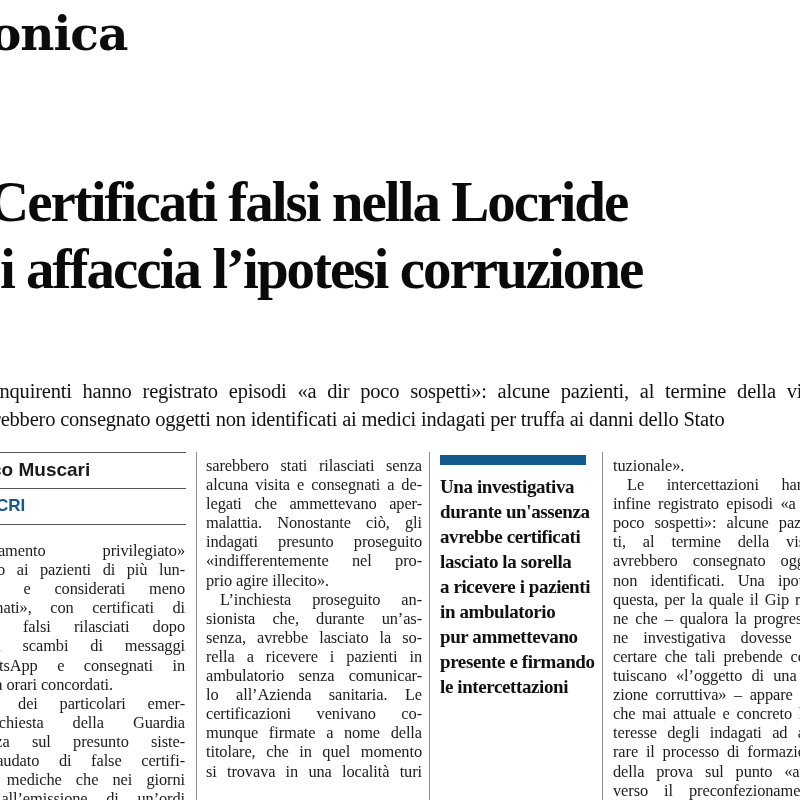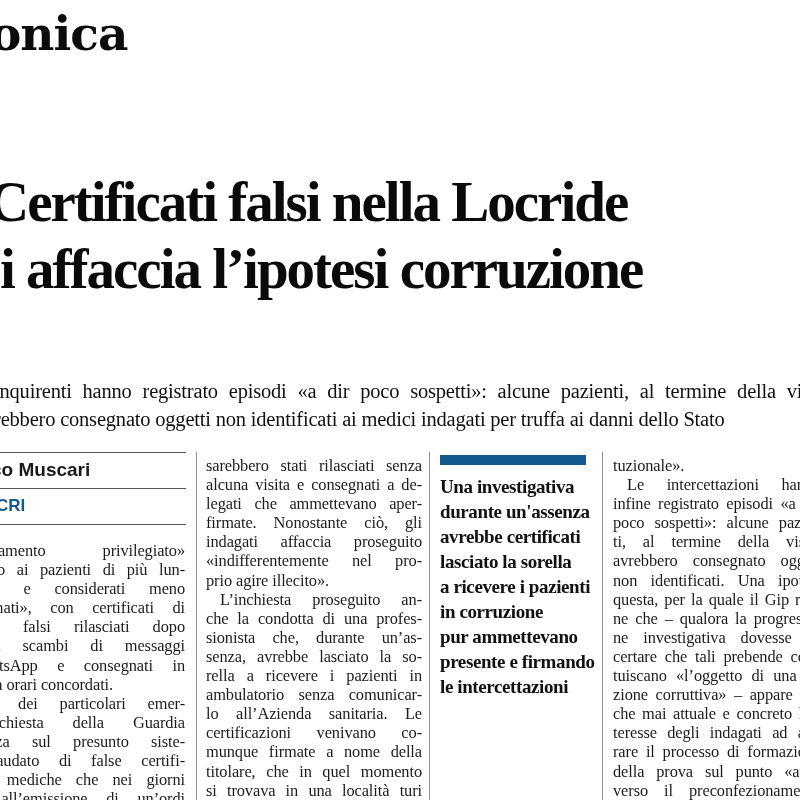--- a/index.html
+++ b/index.html
@@ -102,26 +102,25 @@
     <div class="bl just">ll’inchiesta della Guardia</div>
     <div class="bl just">nanza sul presunto siste-</div>
     <div class="bl just">collaudato di false certifi-</div>
     <div class="bl just">oni mediche che nei giorni</div>
     <div class="bl just">si all’emissione di un’ordi</div>
   </div>
 <div class="bodycol col2" id="col2">
     <div class="bl just">sarebbero stati rilasciati senza</div>
     <div class="bl just">alcuna visita e consegnati a de-</div>
     <div class="bl just">legati che ammettevano aper-</div>
-    <div class="bl just">firmate. Nonostante ciò, gli</div>
-    <div class="bl just">indagati affaccia proseguito</div>
+    <div class="bl just">malattia. Nonostante ciò, gli</div>
+    <div class="bl just">indagati presunto proseguito</div>
     <div class="bl just">«indifferentemente nel pro-</div>
     <div class="bl">prio agire illecito».</div>
     <div class="bl just ind">L’inchiesta proseguito an-</div>
-    <div class="bl just">che la condotta di una profes-</div>
     <div class="bl just">sionista che, durante un’as-</div>
     <div class="bl just">senza, avrebbe lasciato la so-</div>
     <div class="bl just">rella a ricevere i pazienti in</div>
     <div class="bl just">ambulatorio senza comunicar-</div>
     <div class="bl just">lo all’Azienda sanitaria. Le</div>
     <div class="bl just">certificazioni venivano co-</div>
     <div class="bl just">munque firmate a nome della</div>
     <div class="bl just">titolare, che in quel momento</div>
     <div class="bl just">si trovava in una località turi</div>
   </div>
@@ -148,18 +147,18 @@
   </div>
 
 <div class="pullquote">
   <div class="pq-bar" id="pq-bar" style="background: rgb(19, 90, 143);"></div>
   <div id="pq-lines">
       <div class="pq-line">Una investigativa</div>
       <div class="pq-line">durante un'assenza</div>
       <div class="pq-line">avrebbe certificati</div>
       <div class="pq-line">lasciato la sorella</div>
       <div class="pq-line">a ricevere i pazienti</div>
-      <div class="pq-line">in corruzione</div>
+      <div class="pq-line">in ambulatorio</div>
       <div class="pq-line">pur ammettevano</div>
       <div class="pq-line">presente e firmando</div>
       <div class="pq-line">le intercettazioni</div>
     </div>
 </div>
 
 </body></html>

